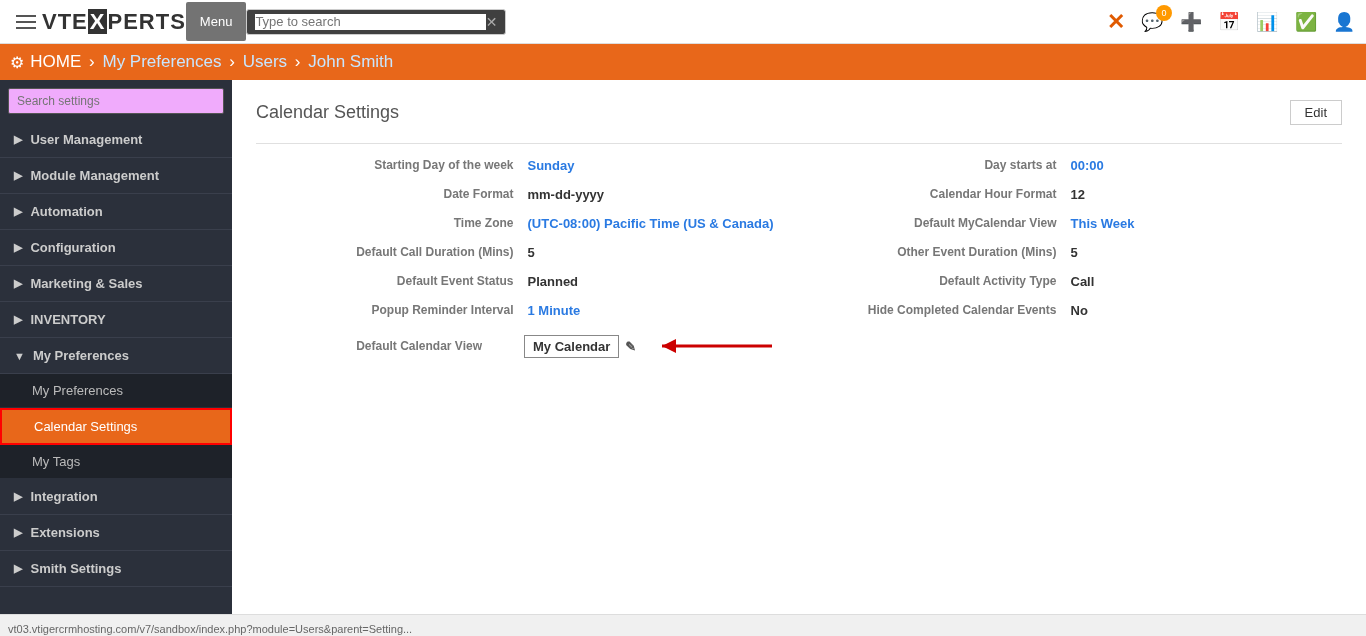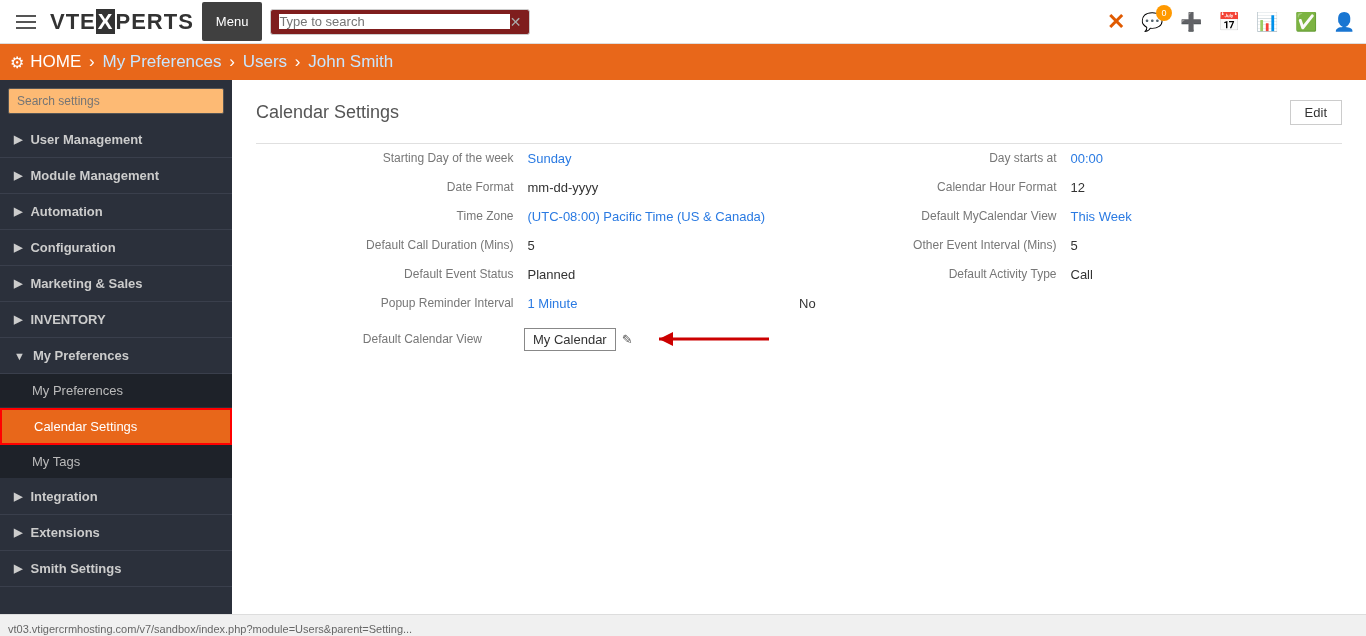--- a/index.html
+++ b/index.html
@@ -6,21 +6,21 @@
     body { font-family: Arial, sans-serif; font-size: 13px; background: #f0f0f0; height: 636px; overflow: hidden; }
 
     
     .top-nav {
       display: flex;
       align-items: center;
       background: #fff;
       height: 44px;
       border-bottom: 1px solid #ddd;
       padding: 0 10px;
-      gap: 8px;
+      gap: 0;
     }
     .hamburger-btn {
       background: none;
       border: none;
       cursor: pointer;
       display: flex;
       flex-direction: column;
       gap: 4px;
       padding: 6px;
     }
@@ -35,36 +35,35 @@
       font-weight: bold;
       color: #333;
       letter-spacing: 1px;
     }
     .logo span.x-letter {
       background: #333;
       color: #fff;
       padding: 0 2px;
     }
     .menu-btn {
-      background: #404040;
+      background: #737373;
       color: #fff;
       border: none;
       padding: 12px 14px;
       font-size: 13px;
       cursor: pointer;
       border-radius: 2px;
     }
     .search-bar {
       display: flex;
-      align-items: center;
       border: 1px solid #ccc;
       border-radius: 3px;
       padding: 4px 8px;
       flex: 0 0 260px;
-      background: #7f1d1d;
+      background: #404040;
     }
     .search-bar input {
       border: none;
       outline: none;
       font-size: 13px;
       flex: 1;
       color: #888;
     }
     .search-clear {
       color: #aaa;
@@ -136,21 +135,21 @@
     }
     .search-settings-wrapper {
       padding: 8px;
       background: #2b303b;
     }
     .search-settings-input {
       width: 100%;
       padding: 5px 8px;
       border: 1px solid #555;
       border-radius: 2px;
-      background: #fdba74;
+      background: #f0abfc;
       font-size: 12px;
       outline: none;
     }
     .sidebar-item {
       display: flex;
       align-items: center;
       padding: 10px 14px;
       cursor: pointer;
       border-bottom: 1px solid #3a3f4c;
       color: #ccc;
@@ -201,21 +200,22 @@
       padding: 4px 14px;
       cursor: pointer;
       font-size: 13px;
       color: #333;
     }
 
     
     .settings-table {
       width: 100%;
       border-top: 1px solid #e0e0e0;
-      padding-top: 7px;
+      padding-top: 14px;
+      font-weight: bold;
     }
     .settings-row {
       display: grid;
       grid-template-columns: 1fr 1fr 1fr 1fr;
       margin-bottom: 14px;
       align-items: start;
     }
     .settings-label {
       color: #777;
       font-size: 12px;
@@ -385,34 +385,35 @@
       <div class="settings-row">
         <div class="settings-label">Time Zone</div>
         <div class="settings-value link">(UTC-08:00) Pacific Time (US &amp; Canada)</div>
         <div class="settings-label">Default MyCalendar View</div>
         <div class="settings-value link">This Week</div>
       </div>
 
       <div class="settings-row">
         <div class="settings-label">Default Call Duration (Mins)</div>
         <div class="settings-value">5</div>
-        <div class="settings-label">Other Event Interval (Mins)</div>
+        <div class="settings-label">Other Event Duration (Mins)</div>
         <div class="settings-value">5</div>
       </div>
 
       <div class="settings-row">
         <div class="settings-label">Default Event Status</div>
         <div class="settings-value">Planned</div>
         <div class="settings-label">Default Activity Type</div>
         <div class="settings-value">Call</div>
       </div>
 
       <div class="settings-row">
         <div class="settings-label">Popup Reminder Interval</div>
         <div class="settings-value link">1 Minute</div>
+        <div class="settings-label">Hide Completed Calendar Events</div>
         <div class="settings-value">No</div>
       </div>
 
       <div style="display:flex; align-items:center; margin-top:6px; padding-left:0;gap:28px;">
         <div class="settings-label" style="min-width:240px; text-align:right; padding-right:14px;">Default Calendar View</div>
         <div style="display:flex; align-items:center; gap:6px;">
           <span class="calendar-view-box">My Calendar</span>
           <span class="edit-inline-icon">✎</span>
 
           <svg class="red-arrow-svg" width="160" height="28" viewBox="0 0 160 28">

